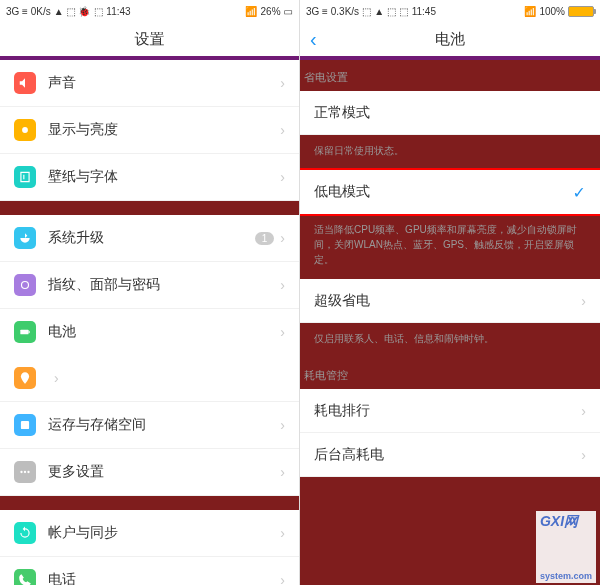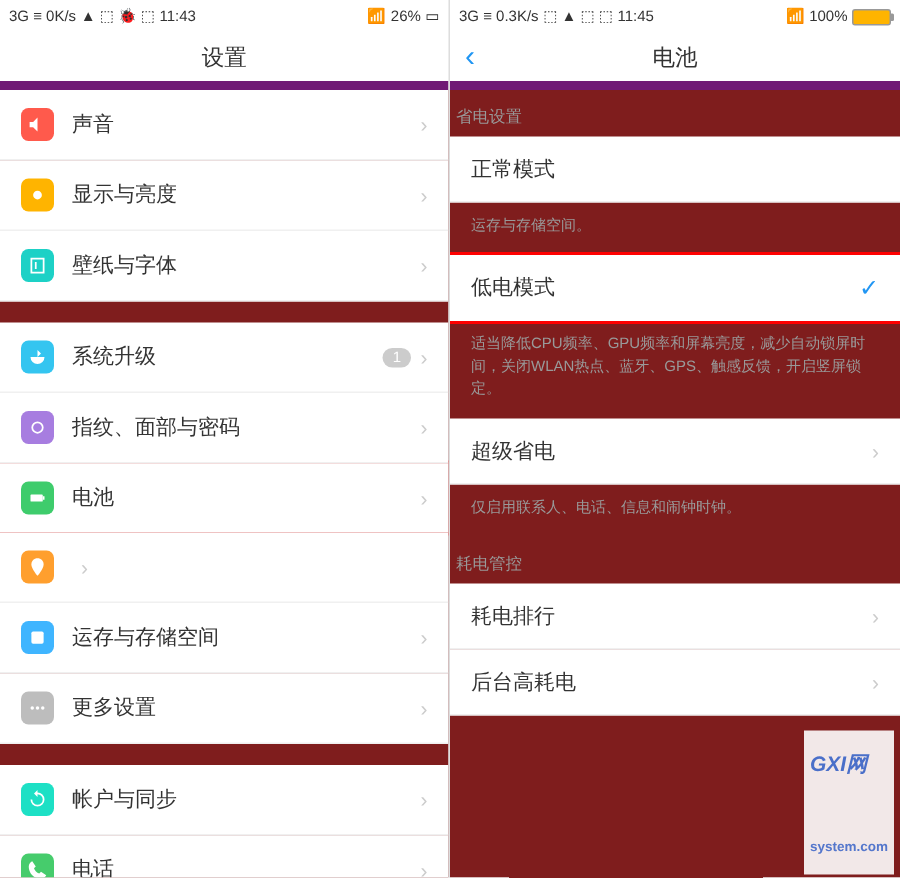--- a/index.html
+++ b/index.html
@@ -2,21 +2,21 @@
 <html><head>
   <meta charset="utf-8">
   <style>
     * { box-sizing: border-box; margin: 0; padding: 0; }
     body { font-family: -apple-system, "Helvetica Neue", Arial, sans-serif; background: #fff; width: 600px; height: 585px; position: relative; }
     .container { display: flex; width: 600px; height: 414px; }
     .phone { width: 300px; height: 585px; background: #f0f0f0; overflow: hidden; position: relative; }
     .phone:first-child { border-right: 1px solid #ddd; }
     .status-bar { height: 22px; background: #fff; display: flex; align-items: center; justify-content: space-between; padding: 0 6px; font-size: 10px; color: #333; }
     .status-left, .status-right { display: flex; align-items: center; gap: 3px; }
-    .header { height: 38px; background: #fff; display: flex; align-items: center; justify-content: center; position: relative; border-bottom: 6px solid #701a75; }
+    .header { height: 38px; background: #fff; display: flex; align-items: center; justify-content: center; position: relative; border-bottom: 4px solid #701a75; }
     .header-title { font-size: 15px; color: #333; font-weight: 500; }
     .back-btn { position: absolute; left: 10px; font-size: 20px; color: #2196f3; }
     .content { background: #7f1d1d; height: calc(100% - 60px); overflow: hidden; }
     .section-label { padding: 10px 4px 6px; font-size: 11px; color: #999; }
     .row { background: #fff; display: flex; align-items: center; padding: 12px 14px; border-bottom: 1px solid #f0f0f0; position: relative; min-height: 44px; }
     .row-icon { width: 22px; height: 22px; border-radius: 5px; margin-right: 12px; display: flex; align-items: center; justify-content: center; flex-shrink: 0; }
     .row-icon svg { width: 14px; height: 14px; fill: #fff; }
     .row-label { flex: 1; font-size: 14px; color: #333; }
     .chevron { color: #ccc; font-size: 14px; margin-left: 6px; }
     .badge { background: #ccc; color: #fff; border-radius: 9px; padding: 1px 7px; font-size: 10px; }
@@ -29,21 +29,21 @@
     .ic-yellow { background: #ffb400; }
     .ic-teal { background: #1dd1c6; }
     .ic-cyan { background: #34c5f0; }
     .ic-purple { background: #a77de0; }
     .ic-green { background: #3ecc6c; }
     .ic-orange { background: #ff9f2e; }
     .ic-blue { background: #3fb5ff; }
     .ic-gray { background: #bdbdbd; }
     .ic-teal2 { background: #1de0c5; }
     .ic-green2 { background: #46cc6c; }
-    .watermark { position: absolute; right: 4px; bottom: 2px; font-size: 14px; color: #4a6fc9; font-style: italic; font-weight: bold; background: rgba(255,255,255,0.9); padding: 14px 4px; }
+    .watermark { position: absolute; right: 4px; bottom: 2px; font-size: 14px; color: #4a6fc9; font-style: italic; font-weight: bold; background: rgba(255,255,255,0.9); padding: 2px 4px; }
     .watermark .sub { font-size: 9px; display: block; font-style: normal; color: #5577cc; margin-top: 40px; }
     .battery-100 { display:inline-block; width: 26px; height: 11px; border: 1px solid #999; border-radius: 2px; position: relative; background: #ffb400; }
     .battery-100::after { content:""; position:absolute; right:-3px; top:2px; width:2px; height:5px; background:#999; border-radius:0 1px 1px 0;}
   </style>
 </head>
 <body>
 
 <div class="container">
 
   <div class="phone">
@@ -189,21 +189,21 @@
     </div>
     <div class="header">
       <span class="back-btn">‹</span>
       <span class="header-title">电池</span>
     </div>
     <div class="content">
       <div class="section-label">省电设置</div>
       <div class="row">
         <span class="row-label">正常模式</span>
       </div>
-      <div class="desc">运存与存储空间。</div>
+      <div class="desc">保留日常使用状态。</div>
       <div class="highlight">
         <div class="row">
           <span class="row-label">低电模式</span>
           <span class="checkmark">✓</span>
         </div>
       </div>
       <div class="desc">适当降低CPU频率、GPU频率和屏幕亮度，减少自动锁屏时间，关闭WLAN热点、蓝牙、GPS、触感反馈，开启竖屏锁定。</div>
       <div class="row">
         <span class="row-label">超级省电</span>
         <span class="chevron">›</span>

